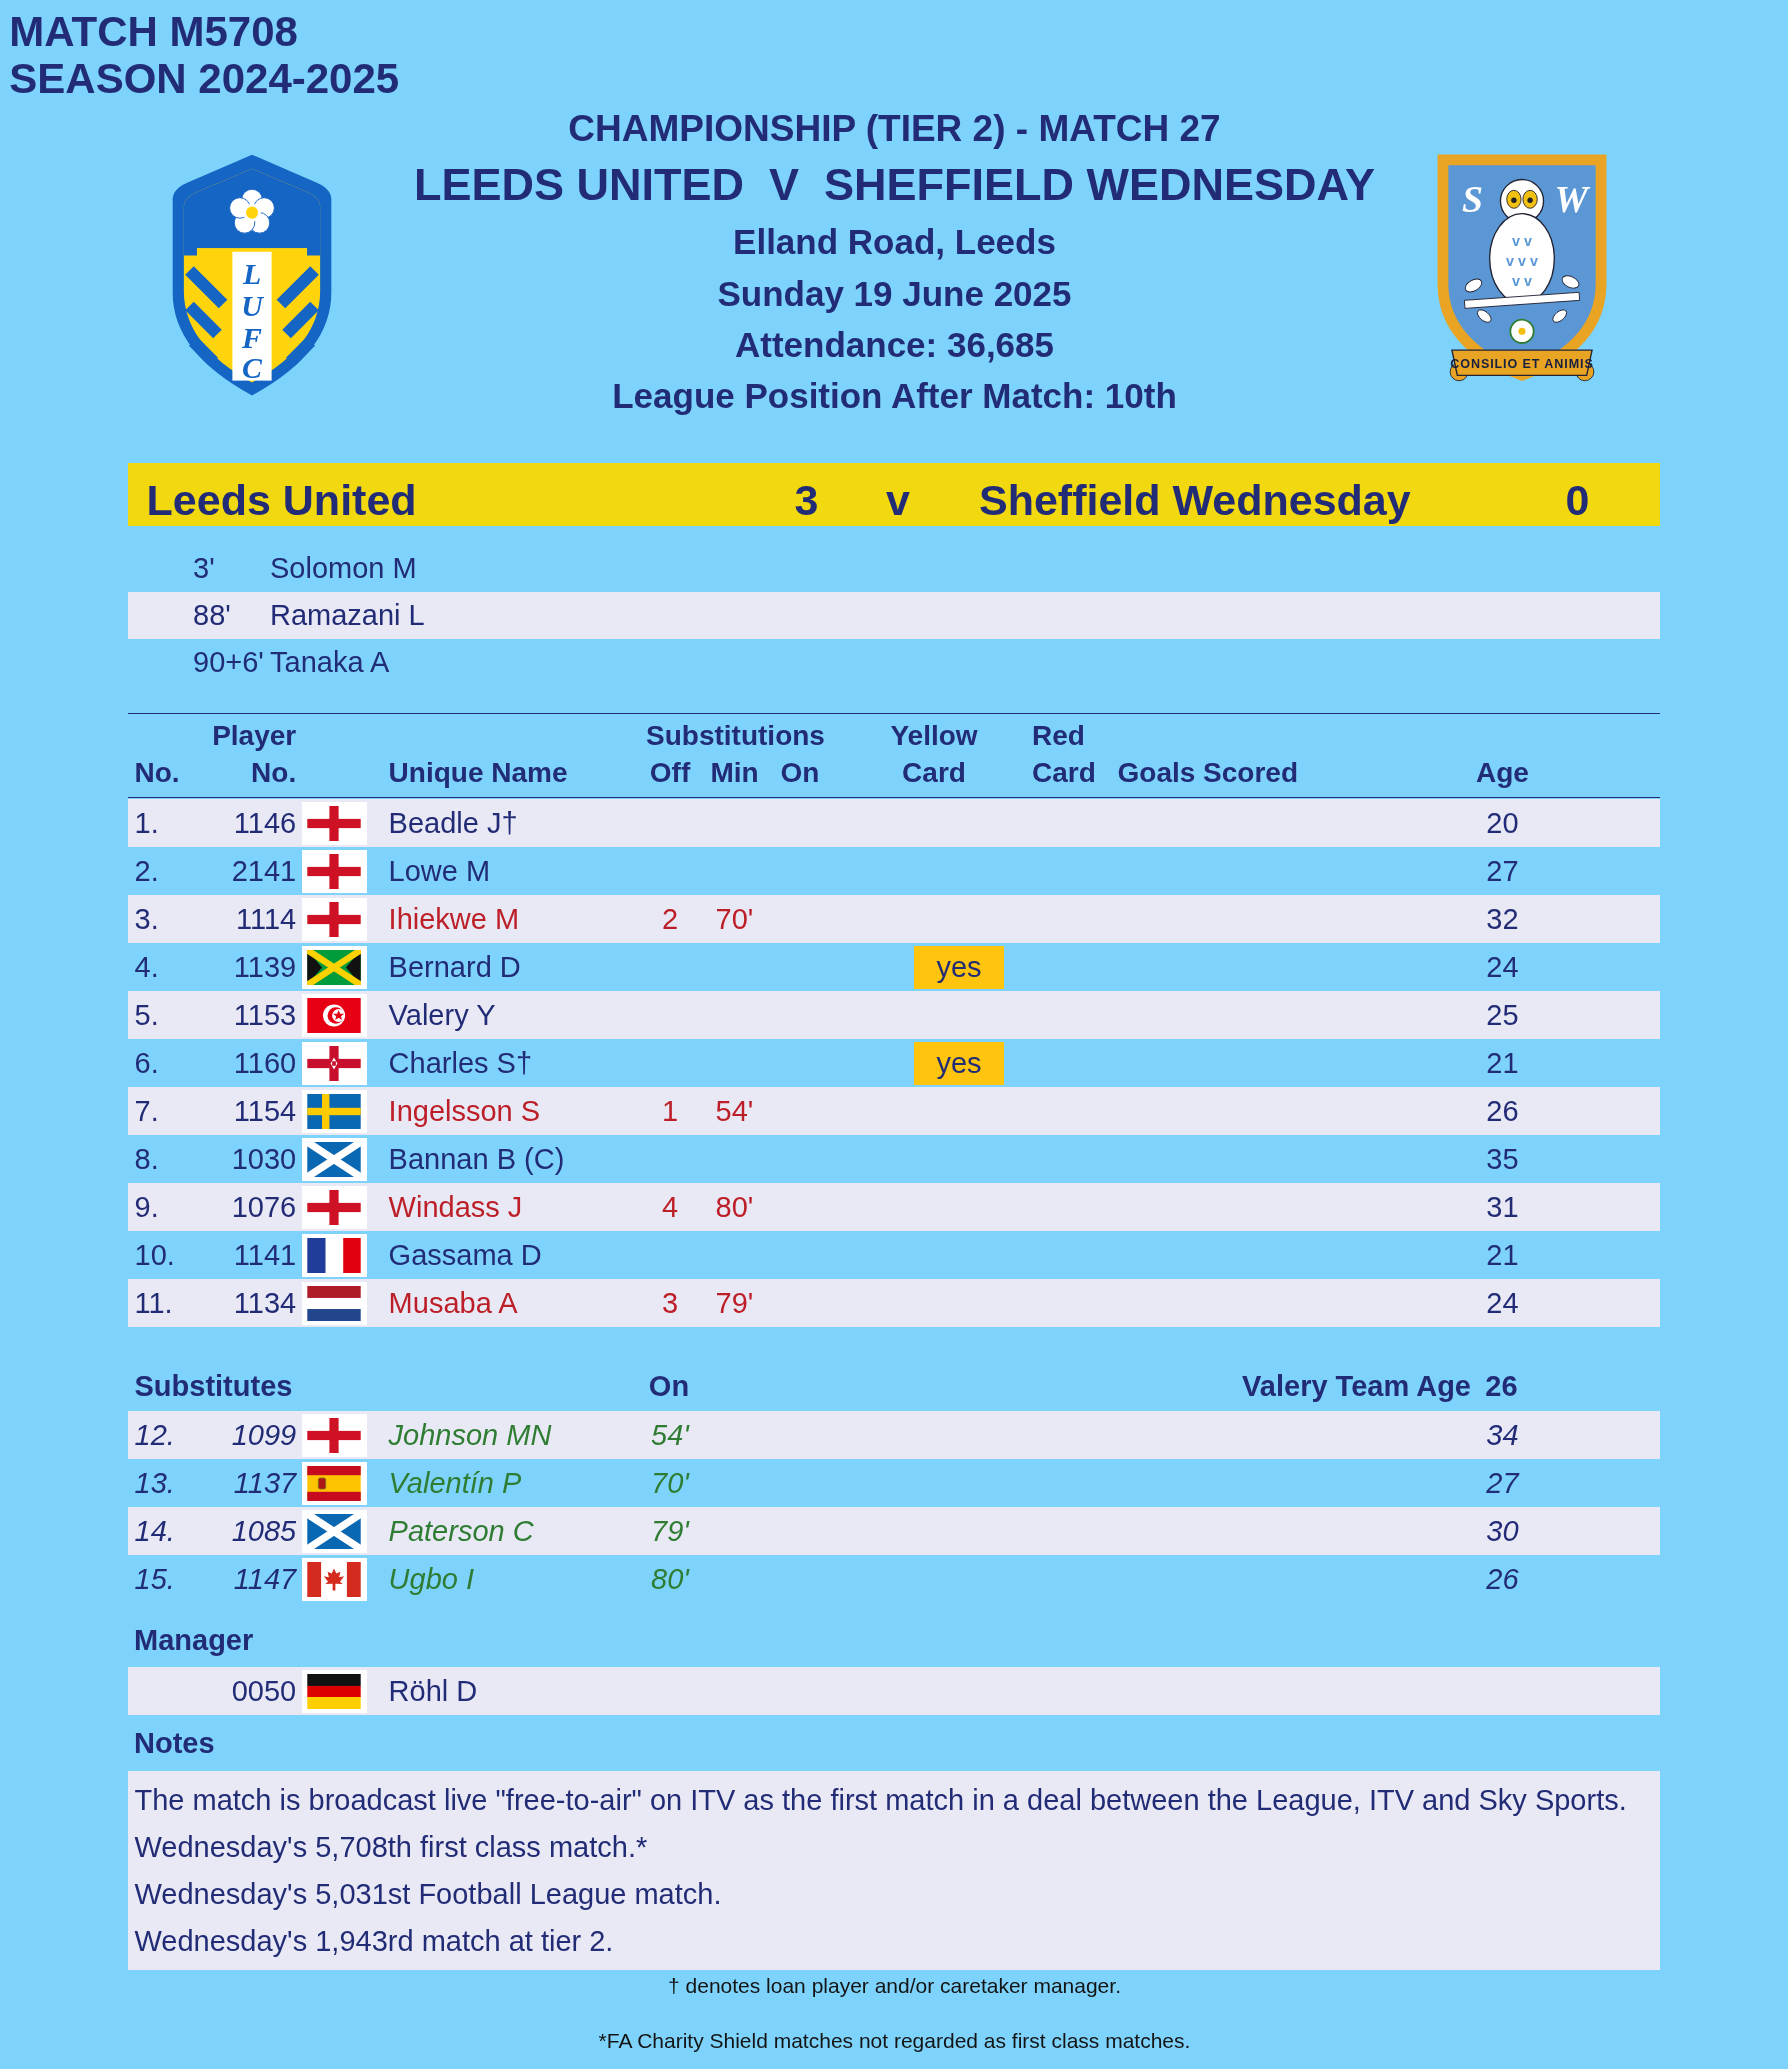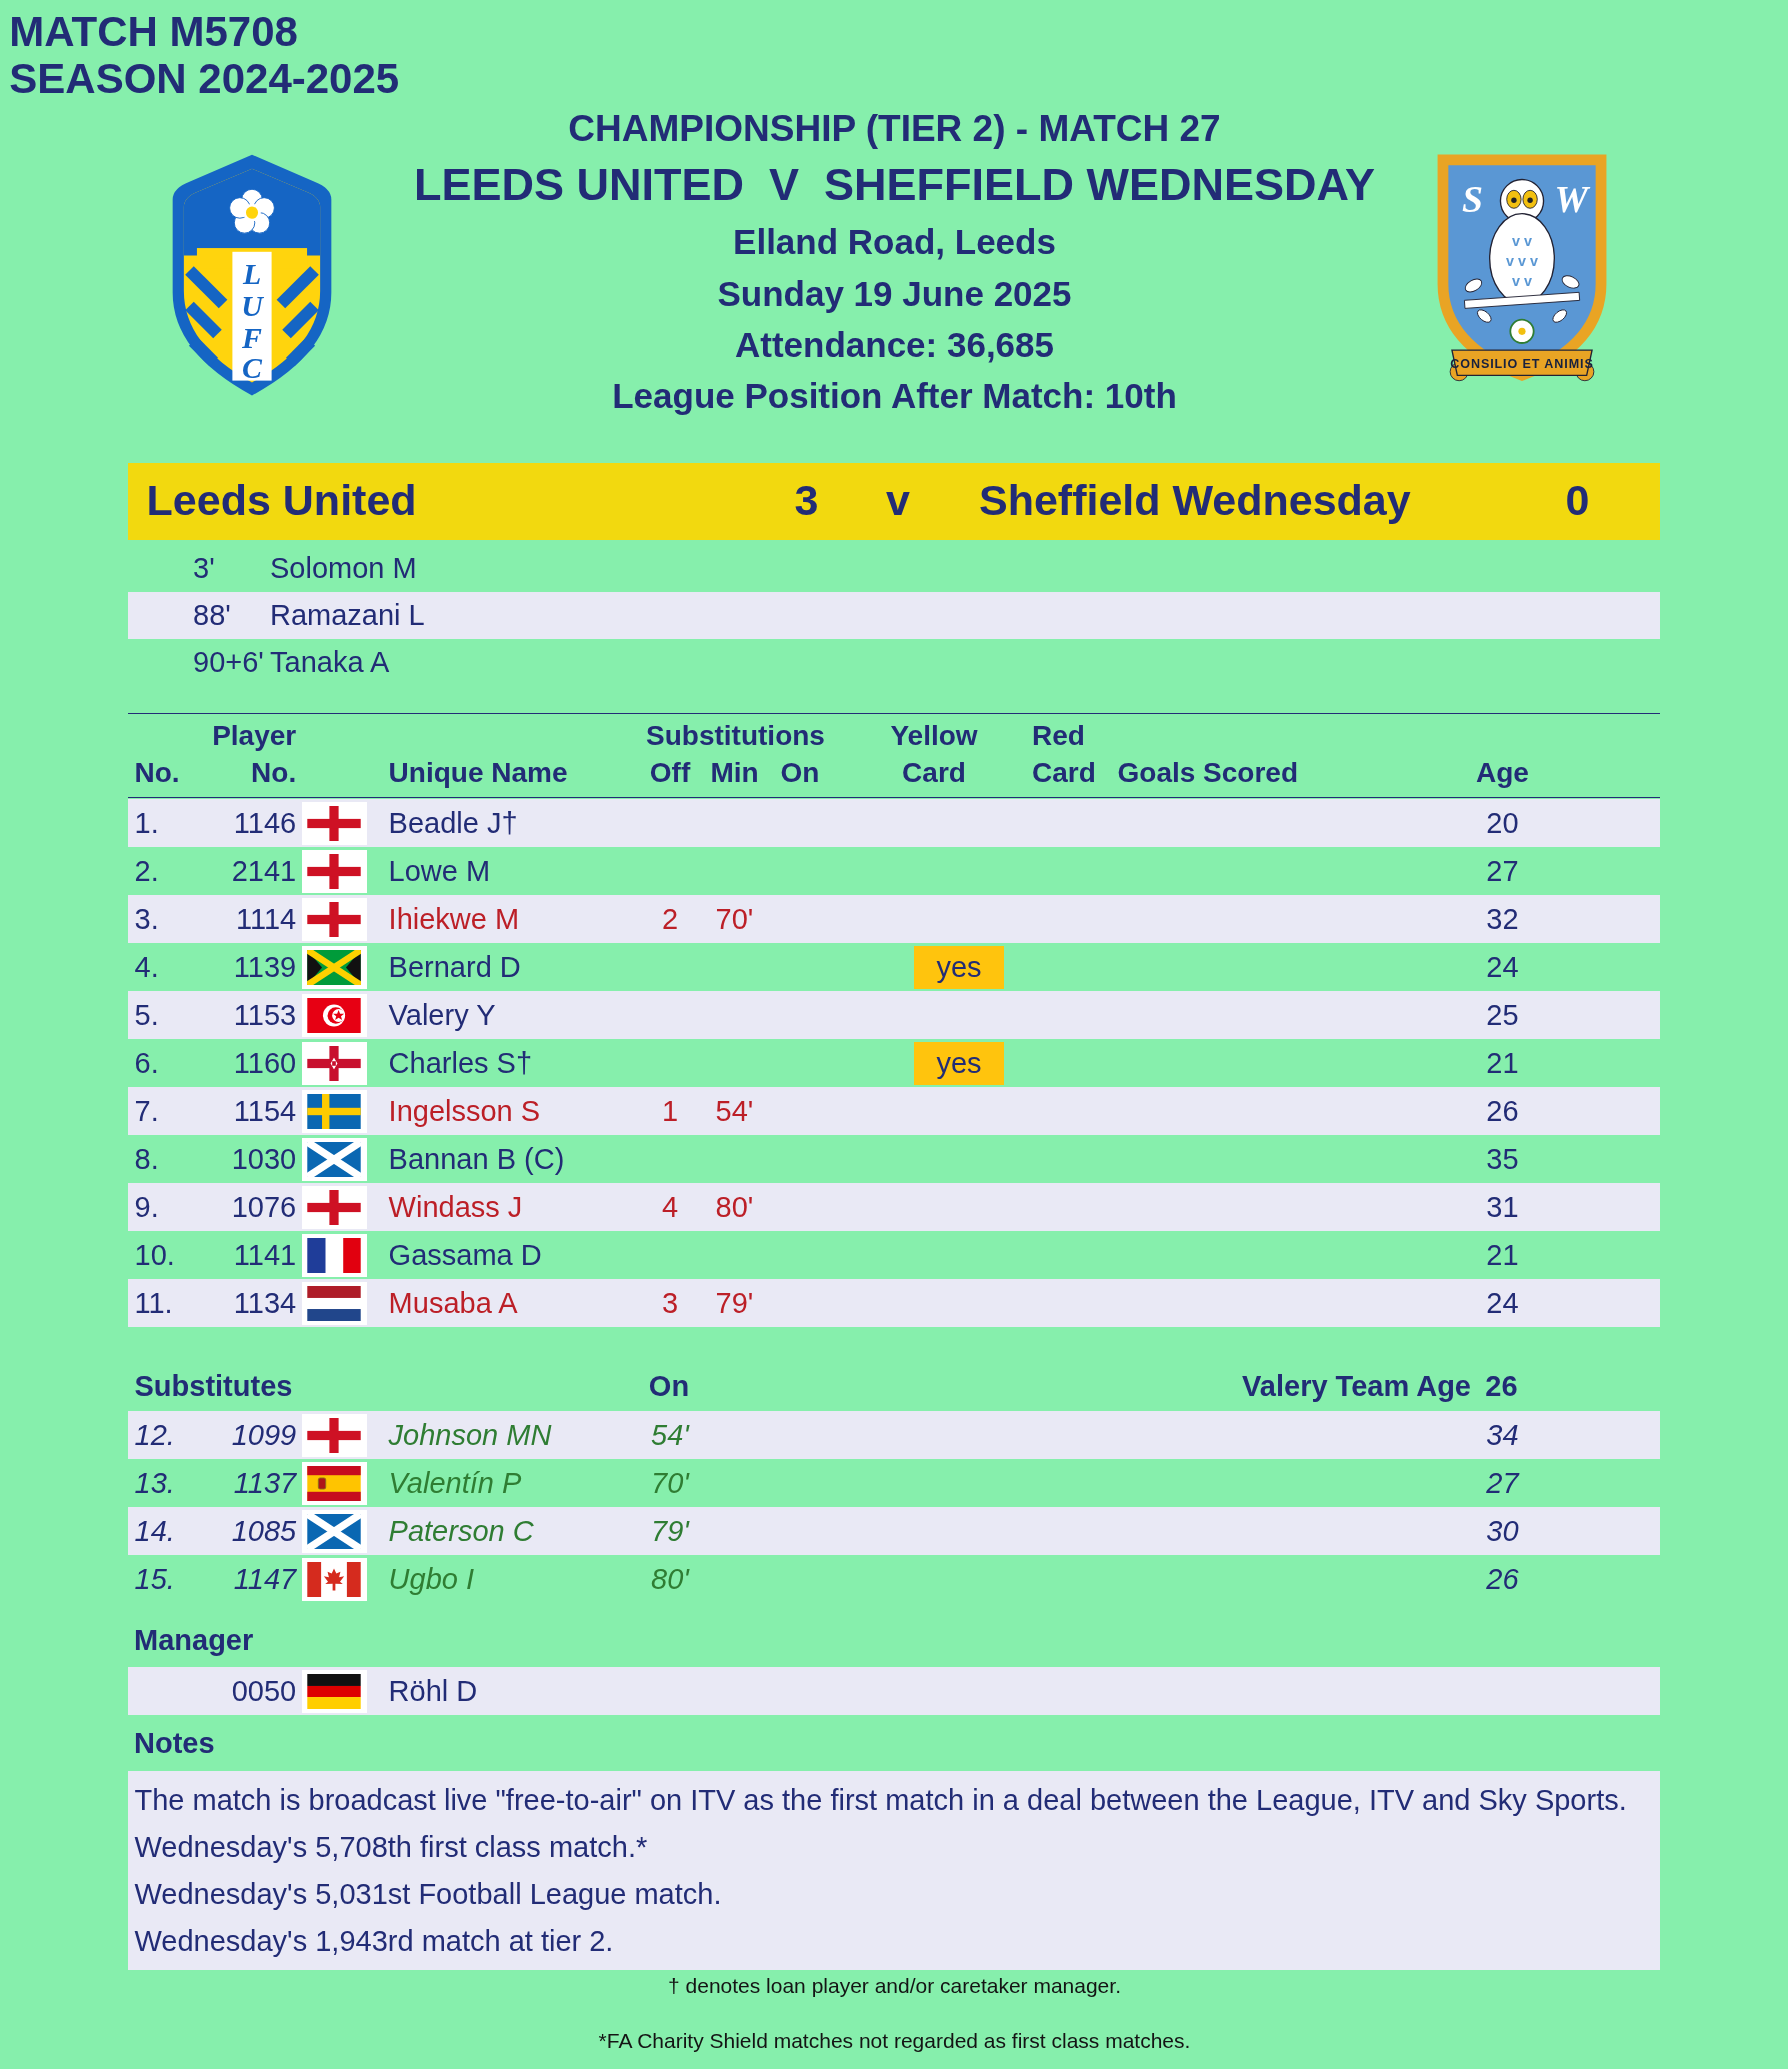--- a/index.html
+++ b/index.html
@@ -2,35 +2,35 @@
 <html style="font-size:15px"><head>
 <meta charset="utf-8">
 <style>
   :root{
     --navy:#222c76; --red:#bc1f27; --green:#2f7d33;
     --stripe:#e9e9f5; --bar:#f2d90f; --card:#ffc40d;
     --cols:40px 131px 70px 266px 70px 59px 72px 196px 79px 233px 317px;
   }
   *{margin:0;padding:0;box-sizing:border-box;}
   body{background:#fff;}
-  .page{position:relative;width:1789px;height:2070px;background:#86efac;
+  .page{position:relative;width:1789px;height:2070px;background:#7dd3fc;
         font-family:"Liberation Sans",sans-serif;color:var(--navy);overflow:hidden;}
 
   .titles{position:absolute;left:9.3px;top:7.5px;font-weight:bold;font-size:42px;line-height:1.12;}
 
   .hdr{position:absolute;left:0;top:108px;width:1789px;text-align:center;font-weight:bold;}
   .hdr .l1{font-size:37px;margin-bottom:9.3px;}
   .hdr .l2{font-size:45px;margin-bottom:11.2px;white-space:pre;}
   .hdr .l3{font-size:35px;margin-bottom:11.2px;}
 
   .crest{position:absolute;}
   .crest.leeds{left:154px;top:151px;}
   .crest.swfc{left:1431px;top:149px;}
 
-  .scorebar{position:absolute;left:128px;top:463px;width:1532px;height:77px;background:var(--bar);
+  .scorebar{position:absolute;left:128px;top:463px;width:1532px;height:63px;background:var(--bar);
             font-weight:bold;font-size:43px;}
   .scorebar span{position:absolute;top:0;line-height:75px;}
 
   .goals{position:absolute;left:128px;top:545px;width:1532px;}
   .grow{position:relative;height:47px;line-height:47px;font-size:29px;}
   .grow.stripe{background:var(--stripe);}
   .gmin{position:absolute;left:65px;}
   .gname{position:absolute;left:142px;}
 
   .thead{position:absolute;left:128px;top:713px;width:1532px;

